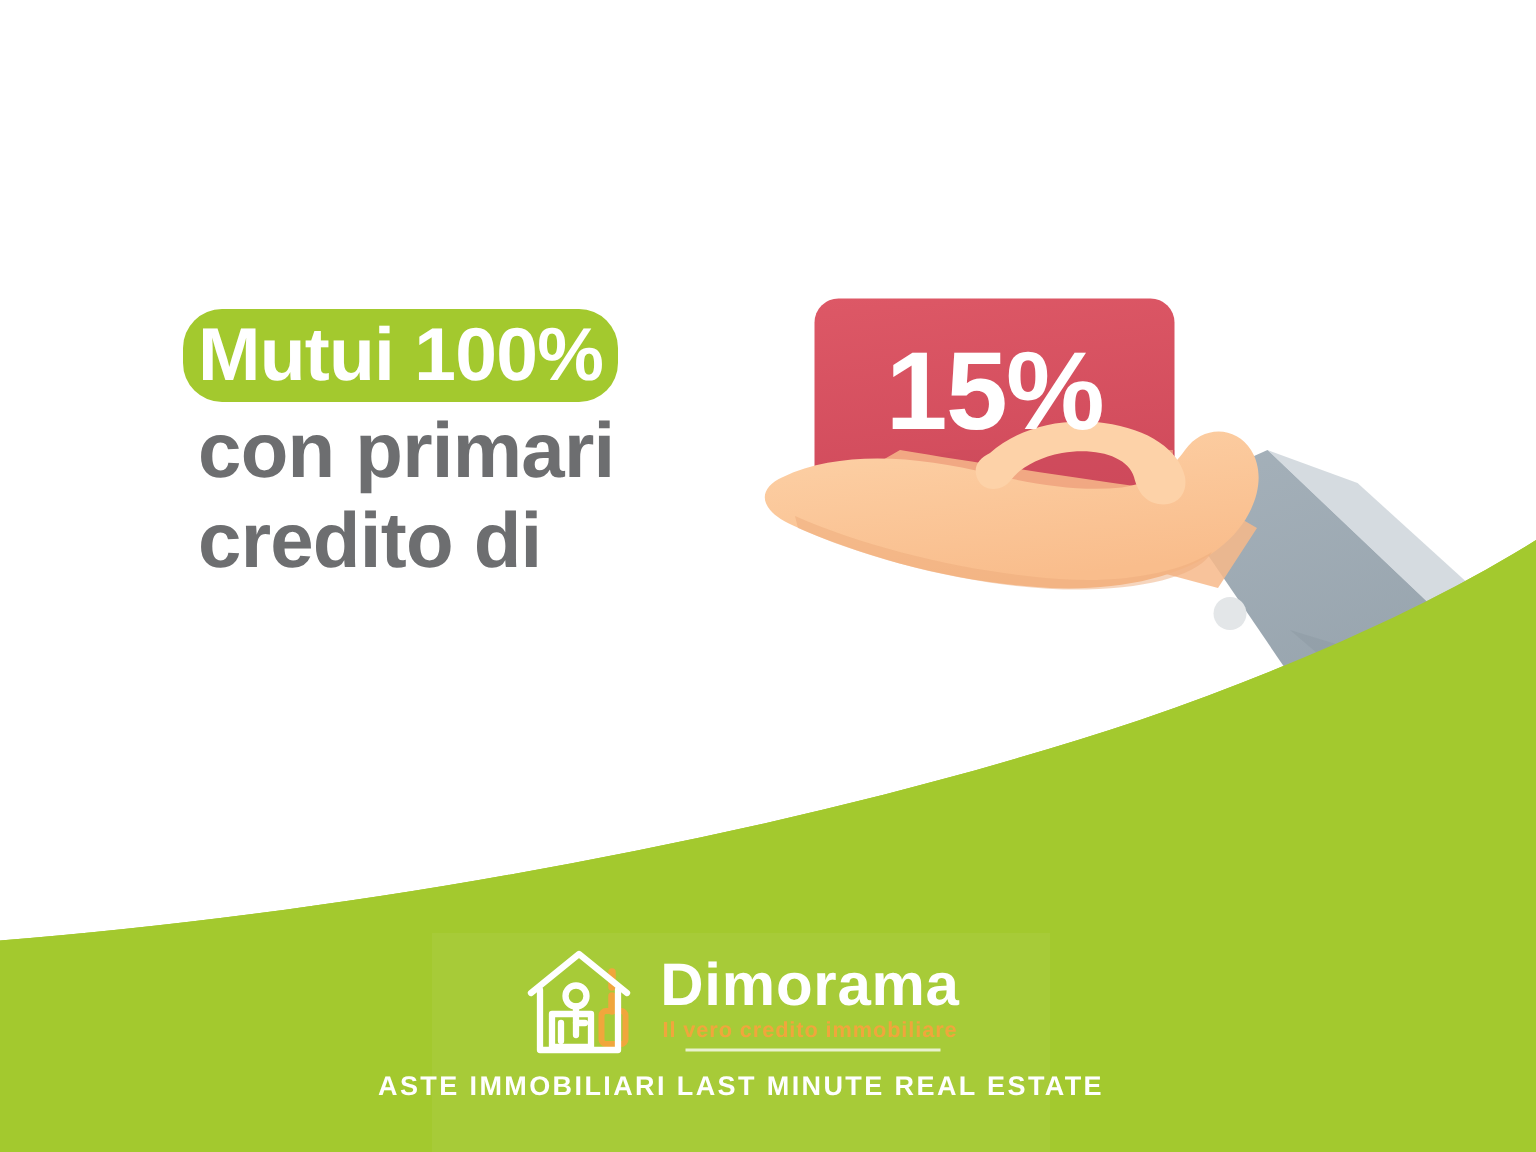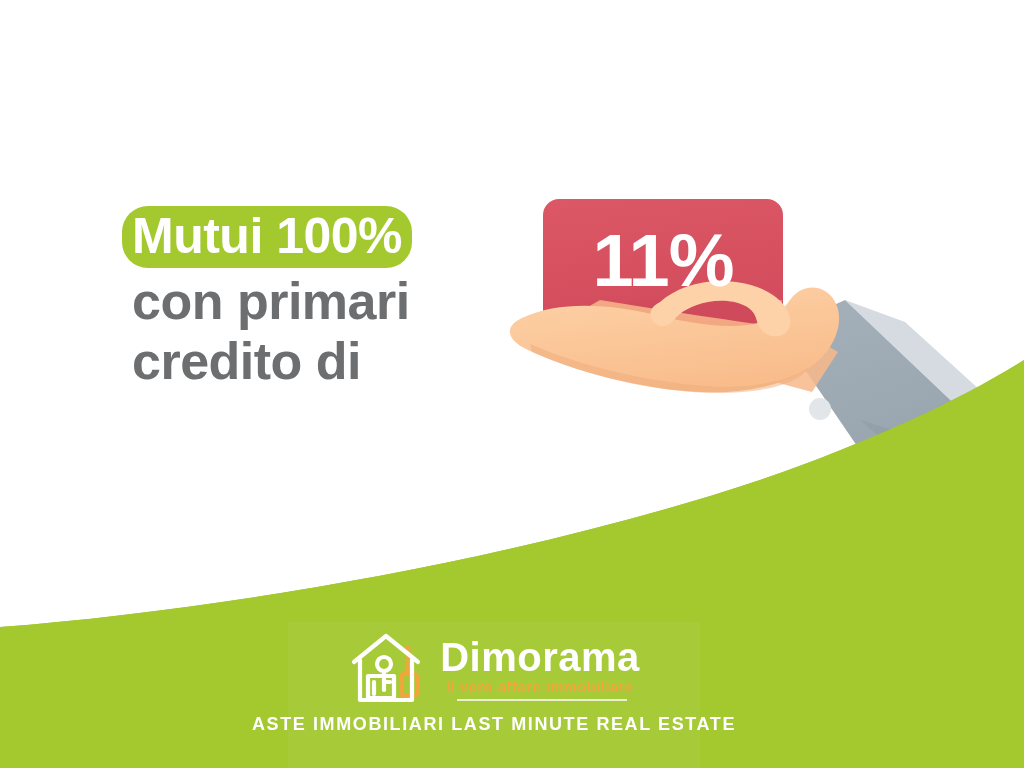--- a/index.html
+++ b/index.html
@@ -182,21 +182,21 @@
       </g>
 
       <circle cx="820" cy="409" r="11" fill="#e3e6e8"></circle>
 
       <path d="M0,627 C220,610 520,560 760,480 C870,442 960,400 1024,360 L1024,768 L0,768 Z" fill="#a3c92e"></path>
     </g>
   </svg>
 
   <div style="position:absolute; left:543px; top:205px; width:240px; height:110px;
               display:flex; align-items:center; justify-content:center;
-              color:#ffffff; font-weight:700; font-size:74px; letter-spacing:-1px;">11%</div>
+              color:#ffffff; font-weight:700; font-size:74px; letter-spacing:-1px;">15%</div>
 
   <div id="headline">
     <div class="hl-line">
       <span id="hl-highlight">Mutui 100%</span>
     </div>
     <div class="hl-line hl-rest">con primari</div>
     <div class="hl-line hl-rest">credito di</div>
   </div>
 
   <div id="logo-overlay"></div>
@@ -220,21 +220,21 @@
           <path d="M36,43 L36,62"></path>
           <path d="M36,54 L42,54"></path>
 
           <path d="M20,48 L46,48 L46,70 L20,70 Z"></path>
           <path d="M26,54 L26,66"></path>
         </g>
       </svg>
 
       <div id="logo-word-group">
         <div id="logo-wordmark">Dimorama</div>
-        <div id="logo-tagline">Il vero affare immobiliare</div>
+        <div id="logo-tagline">Il vero credito immobiliare</div>
         <div id="logo-rule"></div>
       </div>
     </div>
 
     <div id="logo-sub">ASTE IMMOBILIARI  LAST MINUTE  REAL ESTATE</div>
   </div>
 
 </div>
 
 </body></html>

